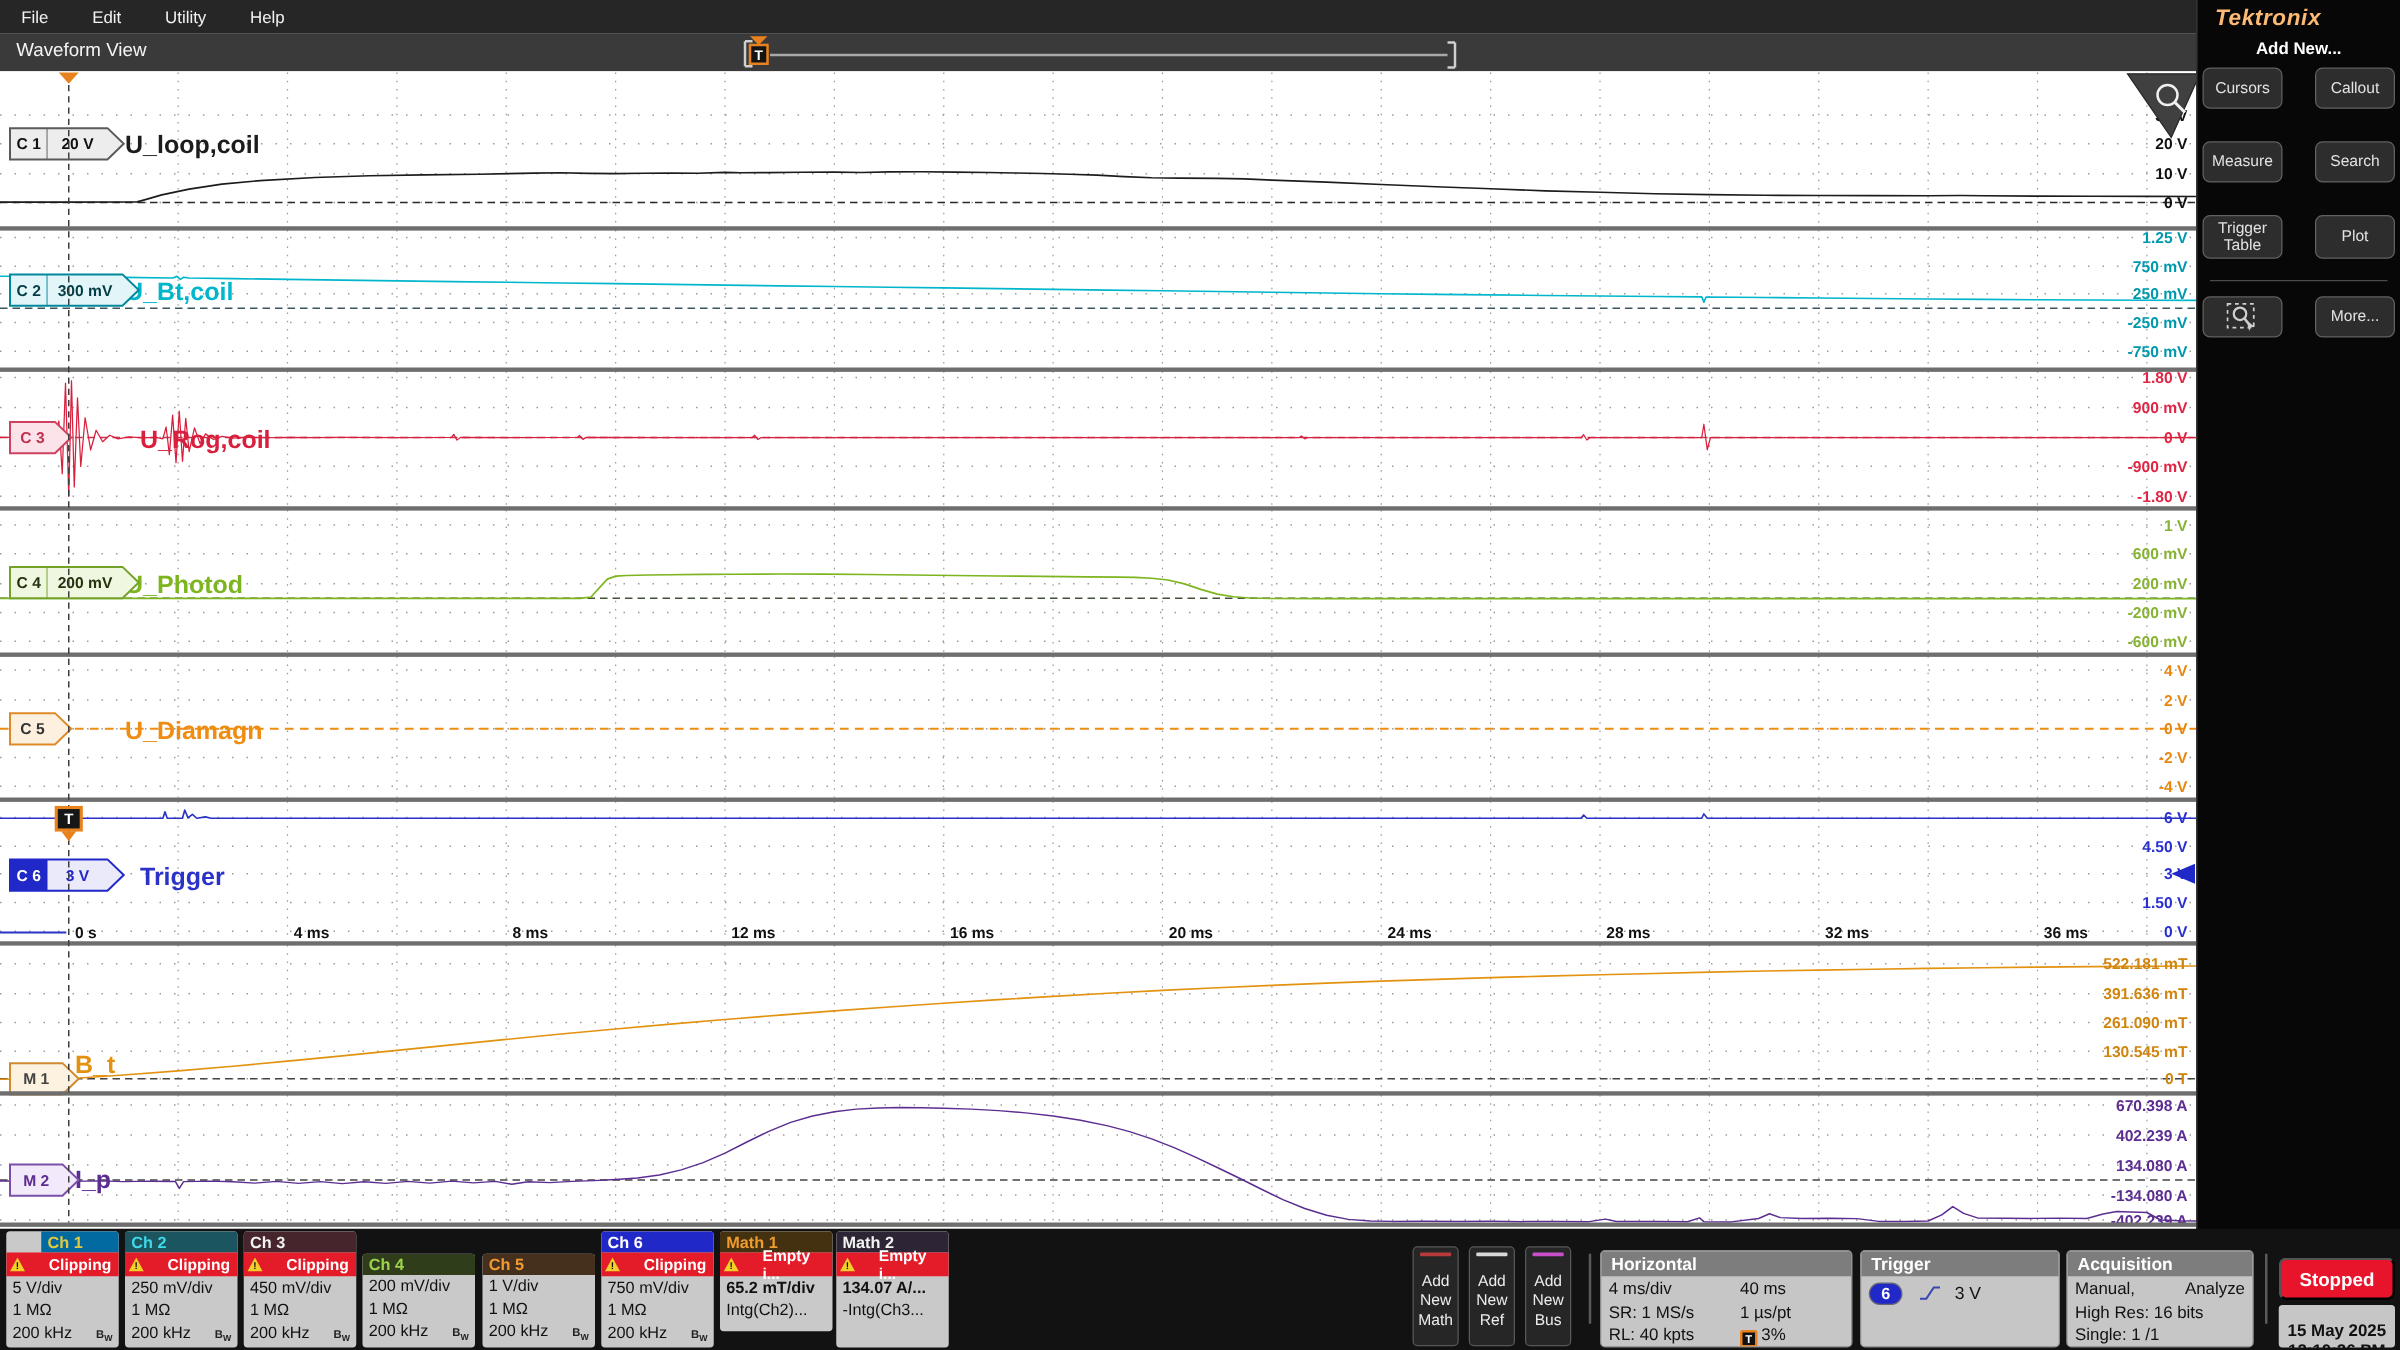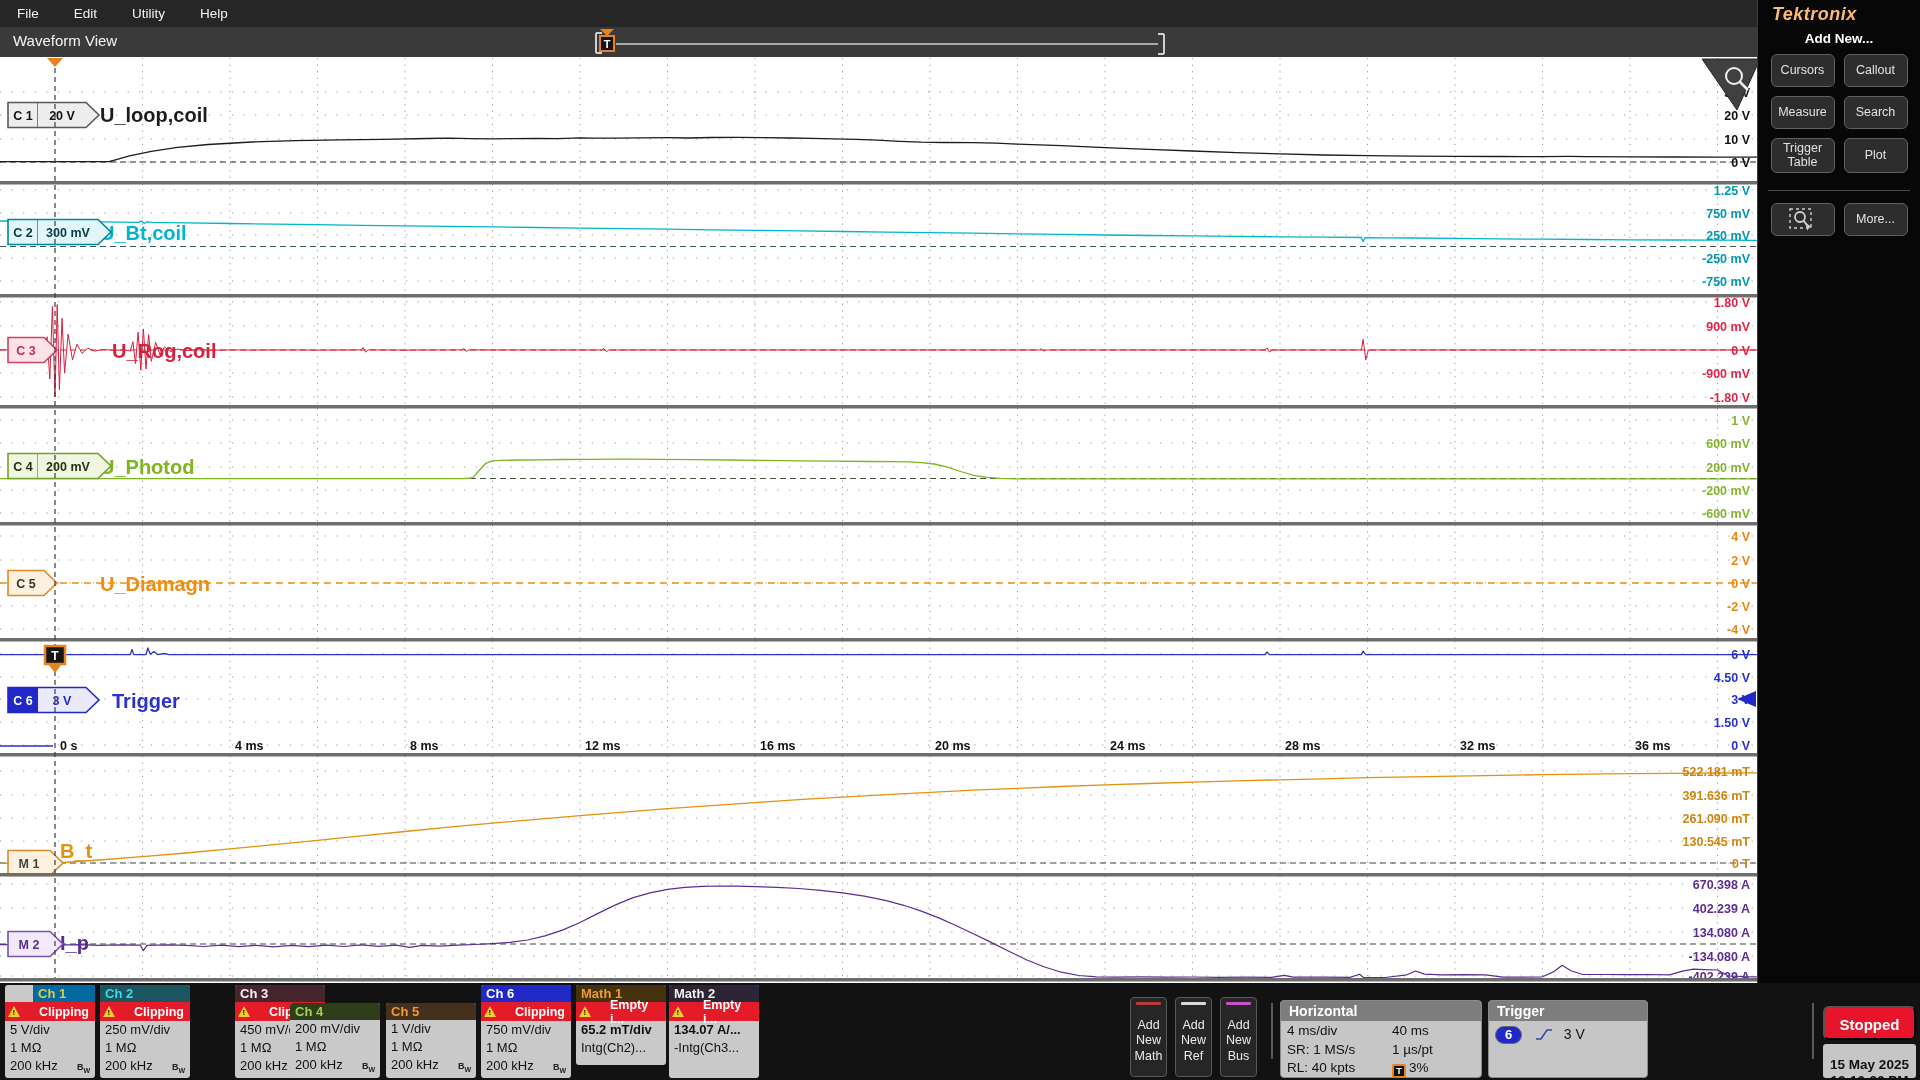--- a/index.html
+++ b/index.html
@@ -17,21 +17,21 @@
   #tab-title { position:absolute; left:13px; top:5px; color:#f5f5f5; font-size:15px; }
   #recordview { position:absolute; left:588px; top:0; }
   #plot { position:absolute; left:0; top:57px; background:#ffffff; }
 
   
   #sidebar { position:absolute; left:1757px; top:0; width:163px; height:983px; background:#070707;
              border-left:1px solid #3c3c3c; }
   #logo { color:#fdba74; font-size:18px; font-weight:700; letter-spacing:.5px;
           padding-top:4px; height:27px; font-style:italic;padding-left:14px; }
   .sb-header { text-align:center; color:#fff; font-size:13.5px; font-weight:700; margin:4px 0 8px; }
-  .sb-grid { display:grid; grid-template-columns:64px 64px; gap:9px; justify-content:center; margin-bottom:17px; }
+  .sb-grid { display:grid; grid-template-columns:64px 64px; gap:26px; justify-content:center; margin-bottom:17px; }
   .sb-btn { background:#2d2d2d; border:1px solid #616161; border-radius:6px; color:#e2e2e2;
             font-size:12.5px; font-family:inherit; min-height:33px; text-align:center; padding:2px;
             display:flex; align-items:center; justify-content:center; line-height:1.15; cursor:pointer; }
   .sb-div { height:1px; background:#4a4a4a; margin:10px 10px 12px; }
 
   
   #bottombar { position:absolute; left:0; top:983px; width:1920px; height:97px; background:#121212; }
   .card { position:absolute; width:90px; background:#c9c9c9; border-radius:3px; overflow:hidden;
           font-size:13px; }
   .card .hd { height:17px; line-height:17px; padding:0 5px; font-weight:700; font-size:13px; }
@@ -489,21 +489,21 @@
             <span>250 mV/div</span>
           </div>
           <div class="row">
             <span>1 MΩ</span>
           </div>
           <div class="row">
             <span>200 kHz</span>
             <span class="bw">B<sub>W</sub></span>
           </div>
         </div>
-        <div class="card" style="left: 195px; top: 2px; height: 93px; margin-left: 40px;">
+        <div class="card" style="left: 195px; top: 2px; height: 93px;">
           <div class="hd" style="background: rgb(71, 37, 45); color: rgb(242, 242, 242);">Ch 3</div>
           <div class="warn">
             <span class="wtri"></span>
             <span>Clipping</span>
           </div>
           <div class="row">
             <span>450 mV/div</span>
           </div>
           <div class="row">
             <span>1 MΩ</span>
@@ -620,20 +620,31 @@
       <div class="hd">Trigger</div>
       <div class="bd" style="padding-top:4px">
         <span class="pill">6</span>
         <svg width="20" height="15" viewBox="0 0 20 15" style="vertical-align:-3px">
           <path d="M2 12 H7 L13 3 H18" stroke="#3a44b0" fill="none" stroke-width="1.6"></path>
         </svg>
         <span style="margin-left:6px;font-size:14px">3 V</span>
       </div>
     </div>
 
+    <div class="panel" style="left:1653px;width:150px">
+      <div class="hd">Acquisition</div>
+      <div class="bd">
+        <div class="arow">
+            <span>Manual,</span>
+            <span>Analyze</span>
+          </div>
+        <div><span>High Res: 16 bits</span></div>
+        <div><span>Single: 1 /1</span></div>
+      </div>
+    </div>
 
     <div id="vsep"></div>
     <button id="stopped">Stopped</button>
     <div id="datetime">
       <div>15 May 2025</div>
       <div>12:10:26 PM</div>
     </div>
   </div>
 
 </div>

